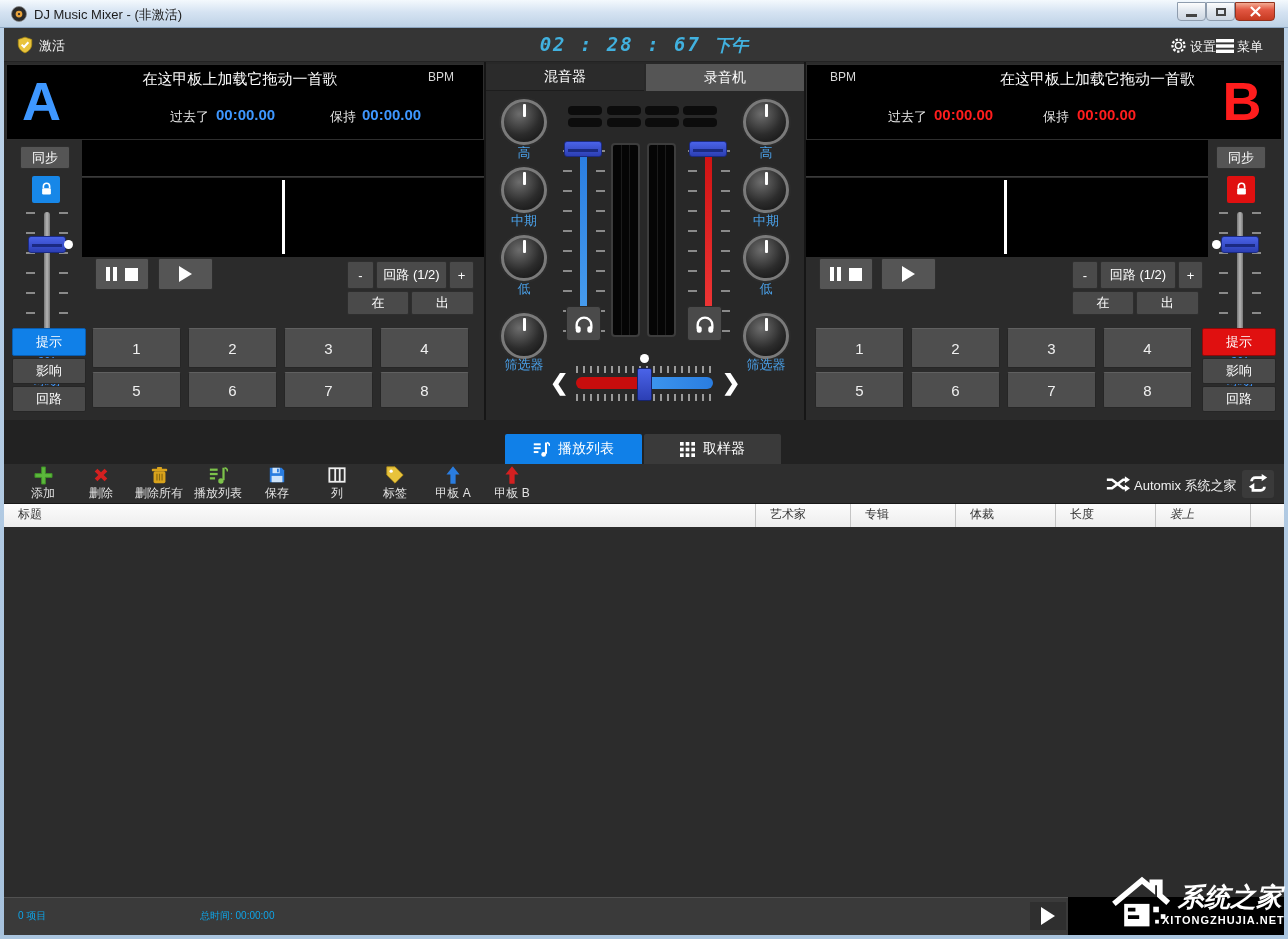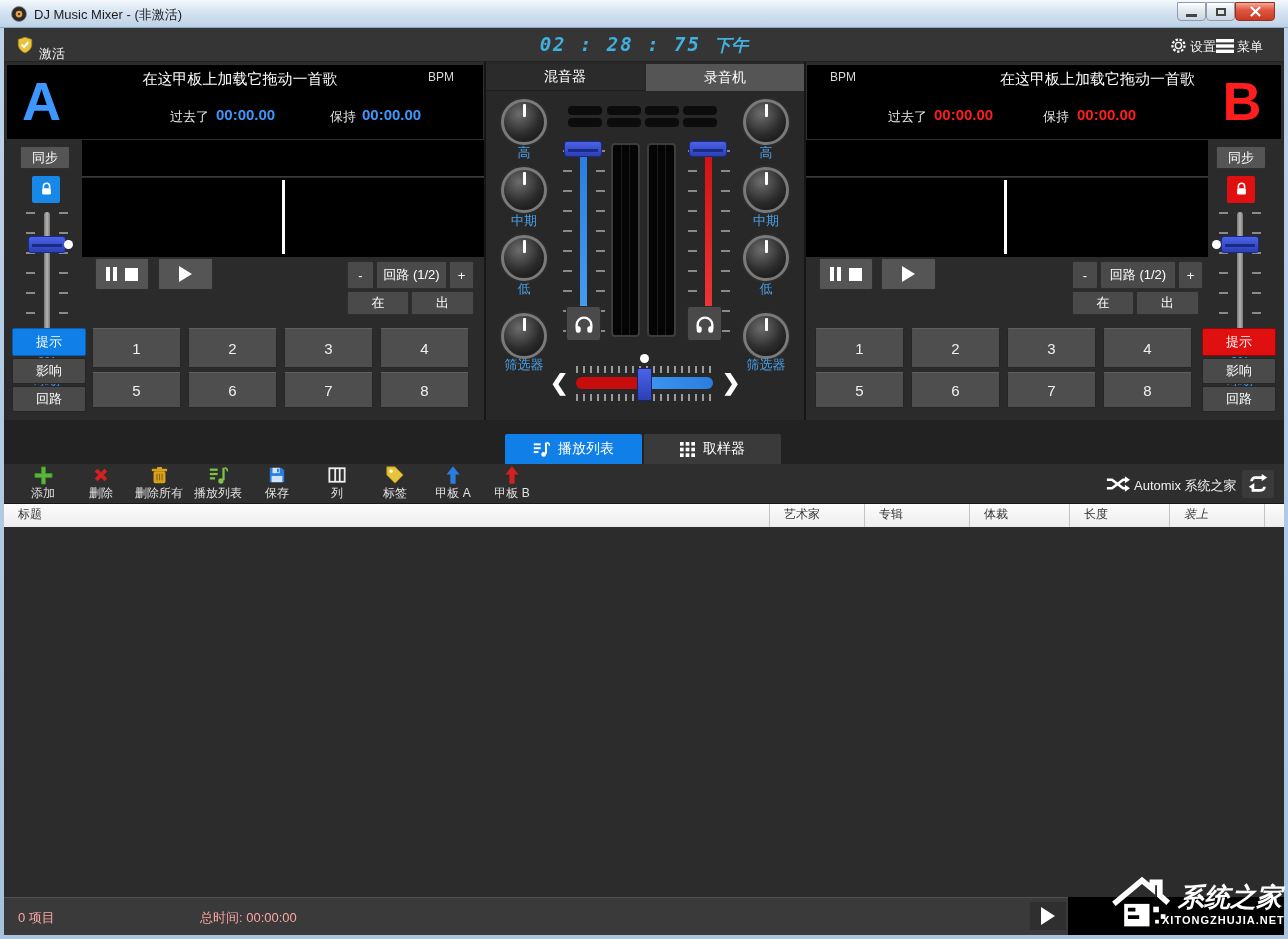--- a/index.html
+++ b/index.html
@@ -81,21 +81,21 @@
   .tool-label { font-size:12px; color:#e2e2e2; white-space:nowrap; }
   .automix-label { font-size:13px; color:#f0f0f0; }
 
   .thead { left:4px; top:504px; width:1280px; height:36px; display:flex;
     background:linear-gradient(#fcfcfc,#e6e6e6); border-bottom:2px solid #9ab0c8; }
   .th { font-size:12px; color:#333; line-height:21px; padding-left:14px; border-left:1px solid #c4c4c4; overflow:hidden; }
   .th:first-child { border-left:none; }
   .tbody { left:4px; top:527px; width:1280px; height:370px; background:#2c2c2c; }
 
   .statusbar { left:4px; top:897px; width:1280px; height:38px; background:#3a3a3a; border-top:1px solid #515151; }
-  .status-text { font-size:13px; color:#fca5a5; }
+  .status-text { font-size:10px; color:#0ea5e9; }
   .blackbox { left:1068px; top:897px; width:216px; height:38px; background:#000; }
   .play-tri { width:0; height:0; border-left:14px solid #fff; border-top:9px solid transparent; border-bottom:9px solid transparent; }
   .wm-name { font-size:26px; font-weight:bold; color:#fff; font-style:italic; white-space:nowrap; }
   .wm-url { font-size:11px; font-weight:bold; letter-spacing:1px; color:#fff; white-space:nowrap; }
 </style>
 </head>
 <body>
 
 <div class="abs titlebar">
   <span class="abs" style="left:10px;top:5px;width:18px;height:18px;">
@@ -122,24 +122,24 @@
 <div class="abs frame-r"></div>
 <div class="abs frame-b"></div>
 
 <div class="abs topbar"></div>
 <span class="abs" style="left:16px;top:36px;width:18px;height:18px;">
   <svg viewBox="0 0 24 24" width="18" height="18">
       <path d="M12 1.5l9 3.2v6.3c0 5.2-3.7 9.3-9 11.5-5.3-2.2-9-6.3-9-11.5V4.7z" fill="#e8c33c" stroke="#a8880f"></path>
       <path d="M7.5 11.5l3.2 3.2 5.8-6.4" stroke="#fff" stroke-width="2.6" fill="none"></path>
     </svg>
 </span>
-<span class="abs topbar-label" style="left:39px;top:37px;margin-top:8px;">激活</span>
+<span class="abs topbar-label" style="left:39px;top:37px;">激活</span>
 
 <div class="abs clock" style="color:#41b1df;">
-  <span>02 : 28 : 75</span>
+  <span>02 : 28 : 67</span>
   <span class="period">下午</span>
 </div>
 
 <span class="abs" style="left:1170px;top:37px;width:17px;height:17px;">
   <svg viewBox="0 0 24 24" width="17" height="17">
       <circle cx="12" cy="12" r="8.5" fill="none" stroke="#fff" stroke-width="3.2" stroke-dasharray="3.4 2.4"></circle>
       <circle cx="12" cy="12" r="4.4" fill="none" stroke="#fff" stroke-width="2"></circle>
     </svg>
 </span>
 <span class="abs topbar-label" style="left:1190px;top:38px;">设置</span>
@@ -448,21 +448,21 @@
   <svg viewBox="0 0 24 24" width="22" height="22">
       <path d="M5 9a4 4 0 0 1 4-4h10" stroke="#fff" stroke-width="3" fill="none"></path>
       <path d="M19 15a4 4 0 0 1-4 4H5" stroke="#fff" stroke-width="3" fill="none"></path>
       <path d="M16 1l6 4-6 4z" fill="#fff"></path>
       <path d="M8 11l-6 4 6 4z" fill="#fff"></path>
     </svg>
 </div>
 
 <div class="abs thead">
   <div class="th" style="width:751px;">标题</div>
-  <div class="th" style="width:95px;margin-left:14px;">艺术家</div>
+  <div class="th" style="width:95px;">艺术家</div>
   <div class="th" style="width:105px;">专辑</div>
   <div class="th" style="width:100px;">体裁</div>
   <div class="th" style="width:100px;">长度</div>
   <div class="th" style="width:95px;font-style:italic;">装上</div>
   <div class="th" style="flex:1;"></div>
 </div>
 <div class="abs tbody"></div>
 
 <div class="abs statusbar"></div>
 <span class="abs status-text" style="left:18px;top:909px;">0 项目</span>

